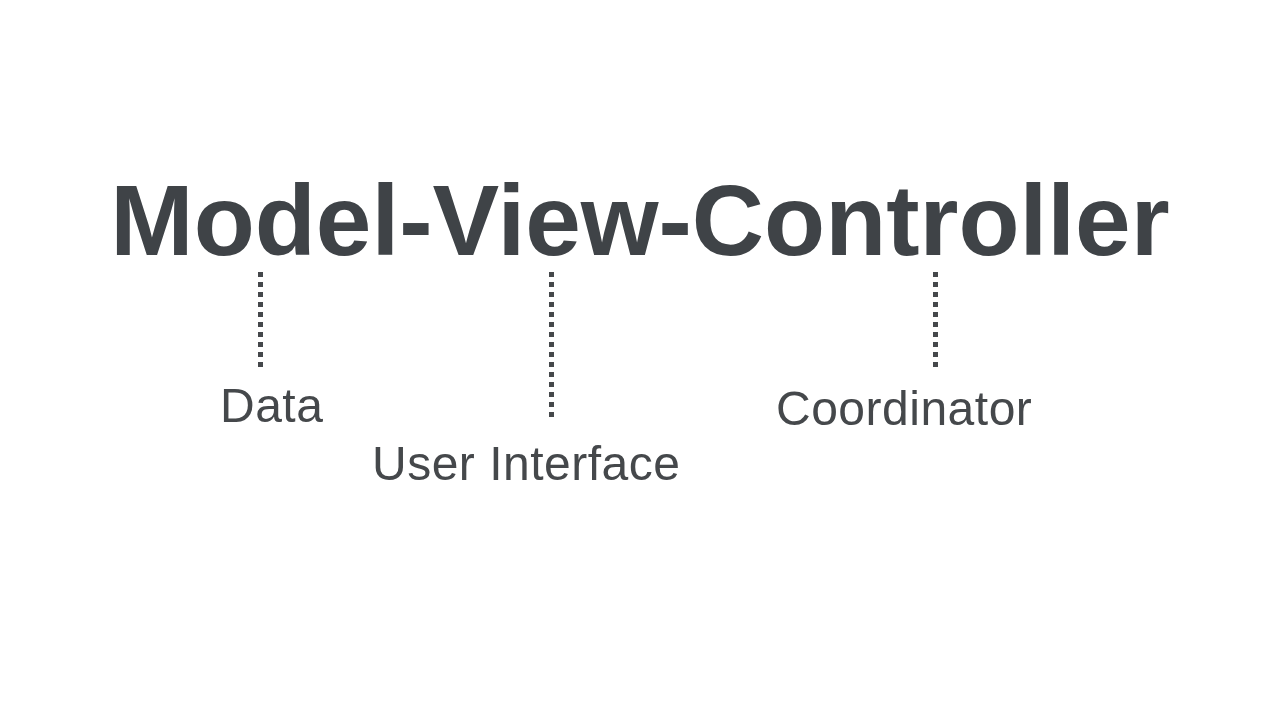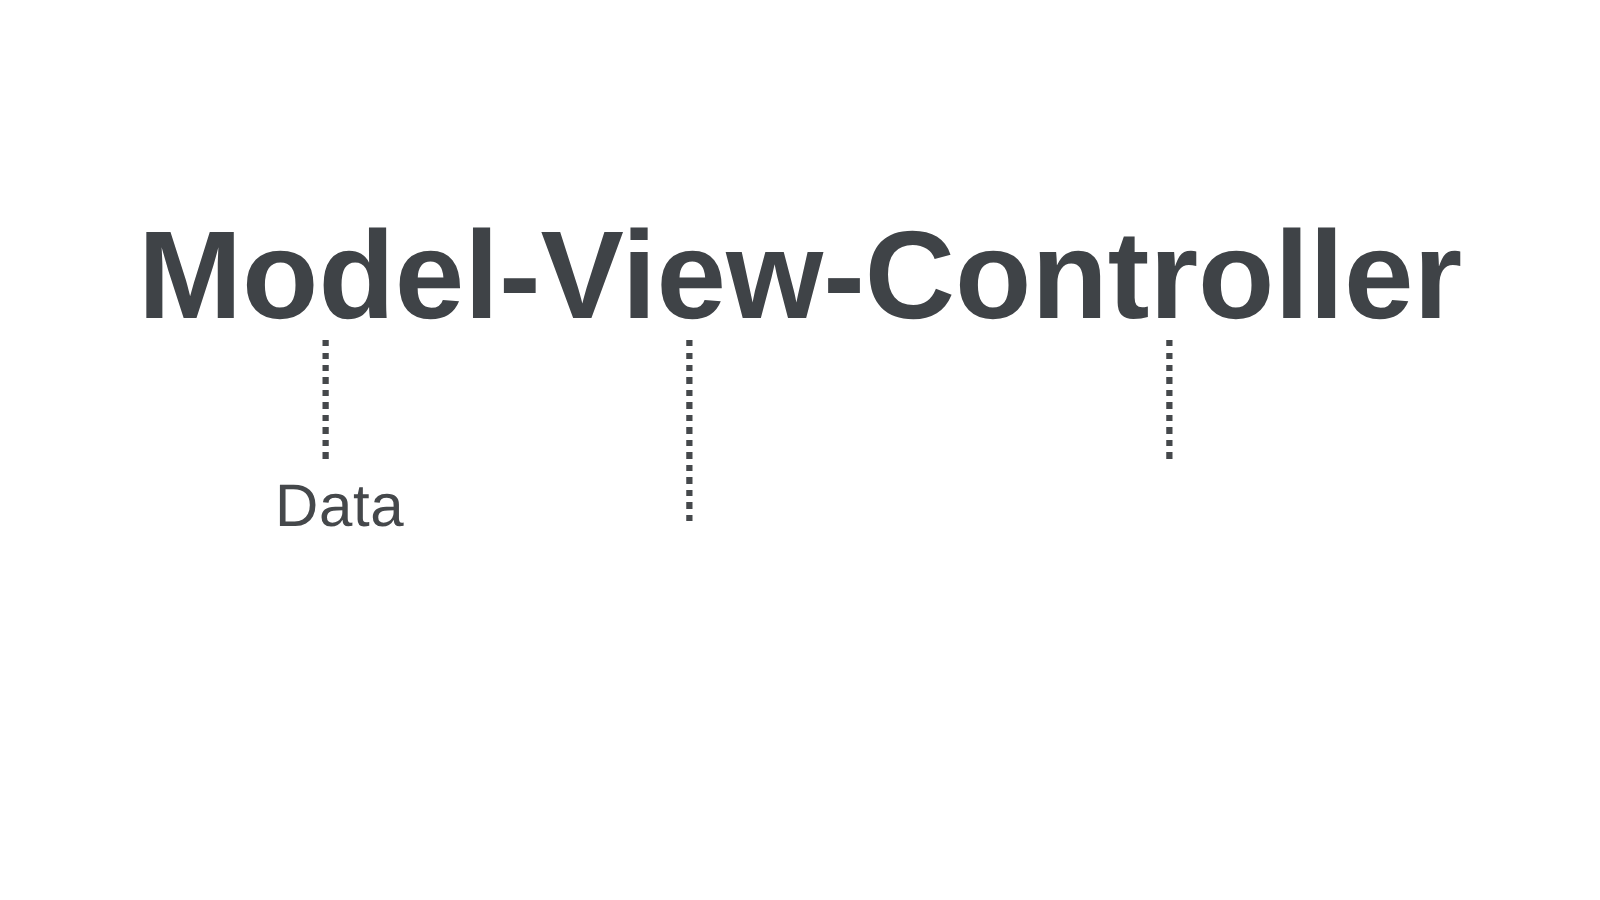--- a/index.html
+++ b/index.html
@@ -71,15 +71,17 @@
   <h1 class="slide-title">Model-View-Controller</h1>
 
   <div class="connector model"></div>
 
   <div class="connector view"></div>
 
   <div class="connector controller"></div>
 
   <p class="annotation-label model">Data</p>
 
+  <p class="annotation-label view">User Interface</p>
 
+  <p class="annotation-label controller">Coordinator</p>
 
 </div>
 
 </body></html>

